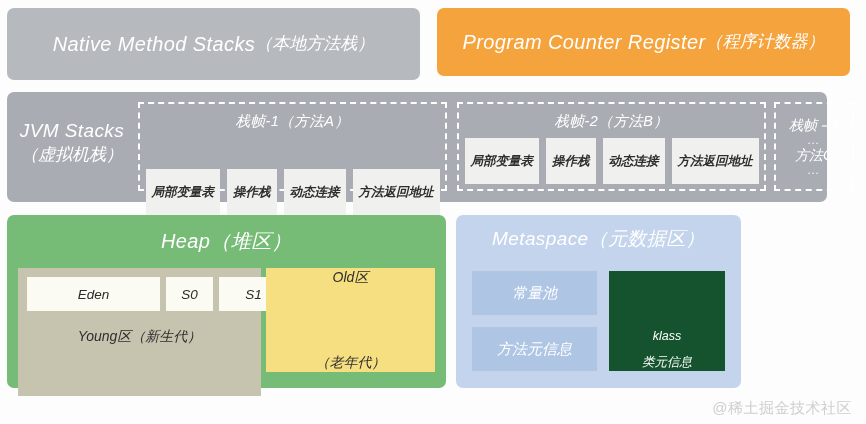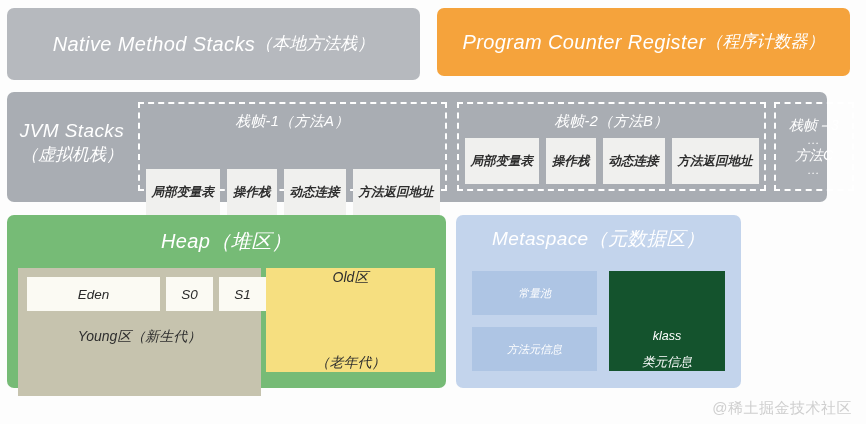--- a/index.html
+++ b/index.html
@@ -148,21 +148,21 @@
   }
   .young-slot {
     background: #fbfaf3;
     color: #2b2b2b;
     font-size: 13.5px;
     display: flex;
     align-items: center;
     justify-content: center;
     margin-right: 6px;
   }
-  .young-slot:last-child { margin-right: 0; }
+  .young-slot:last-child { margin-right: 0; padding-left: 11px; }
   .slot-eden { flex: 0 0 133px; }
   .slot-s0 { flex: 0 0 47px; }
   .slot-s1 { flex: 0 0 47px; }
   .young-label {
     position: absolute;
     left: 0; right: 0; top: 60px;
     text-align: center;
     color: #2d2d2d;
     font-size: 14px;
   }
@@ -200,21 +200,21 @@
     left: 16px; top: 56px; width: 125px; height: 100px;
   }
   .meta-cell {
     position: absolute;
     left: 0; width: 100%;
     background: #aec5e4;
     color: #ffffff;
     display: flex;
     align-items: center;
     justify-content: center;
-    font-size: 11px;
+    font-size: 15px;
   }
   .cell-pool { top: 0; height: 44px; }
   .cell-method { top: 56px; height: 44px; }
   .meta-right {
     position: absolute;
     left: 153px; top: 56px; width: 116px; height: 100px;
     background: #14532d;
     color: #ffffff;
     display: flex;
     flex-direction: column;

